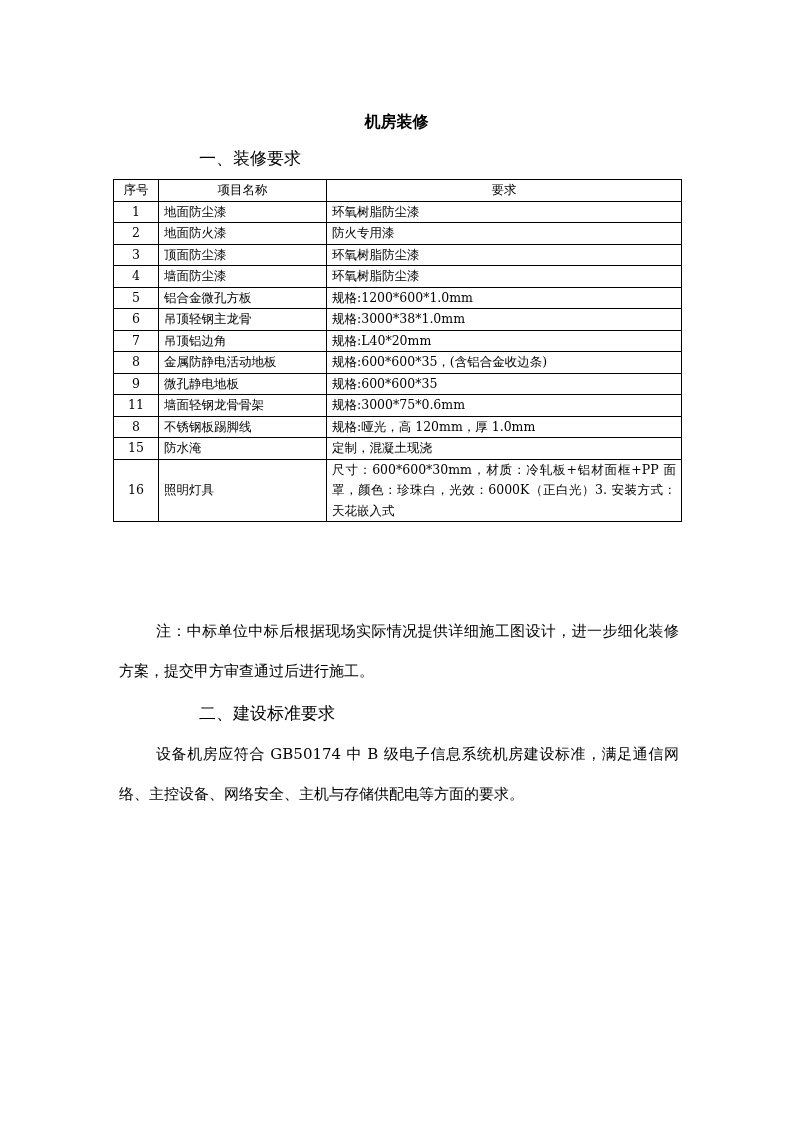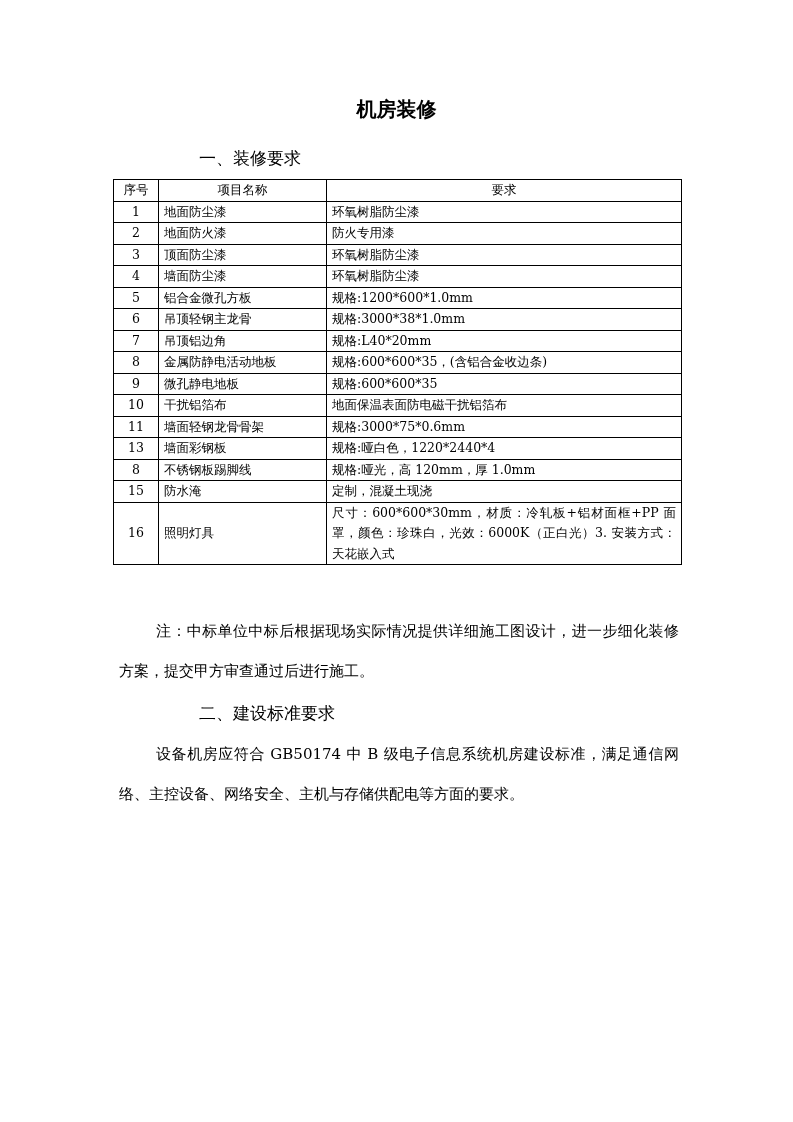--- a/index.html
+++ b/index.html
@@ -1,22 +1,22 @@
 <!DOCTYPE html>
 <html><head>
 <meta charset="utf-8">
 <style>
   html, body { margin: 0; padding: 0; background: #ffffff; }
   body {
     width: 793px; height: 1122px; position: relative; overflow: hidden;
     font-family: "DejaVu Serif", "Liberation Serif", serif; color: #000;
   }
   .title {
-    position: absolute; left: 0; width: 793px; top: 96px;
-    text-align: center; font-size: 20px; font-weight: bold;
+    position: absolute; left: 0; width: 793px; top: 112px;
+    text-align: center; font-size: 16px; font-weight: bold;
     font-family: "DejaVu Sans", "Liberation Sans", sans-serif;
   }
   .section-heading {
     position: absolute; left: 156px; font-size: 17px; margin-left: 43px;
   }
   #h1 { top: 147px; }
   table.req {
     position: absolute; left: 113px; top: 179px; width: 568px;
     border-collapse: collapse; font-size: 12.5px; table-layout: fixed;
   }
@@ -98,33 +98,23 @@
         <td class="no">8</td>
         <td>金属防静电活动地板</td>
         <td>规格:600*600*35，(含铝合金收边条)</td>
       </tr>
     <tr>
         <td class="no">9</td>
         <td>微孔静电地板</td>
         <td>规格:600*600*35</td>
       </tr>
     <tr>
-        <td class="no">10</td>
-        <td>干扰铝箔布</td>
-        <td>地面保温表面防电磁干扰铝箔布</td>
-      </tr>
-    <tr>
         <td class="no">11</td>
         <td>墙面轻钢龙骨骨架</td>
         <td>规格:3000*75*0.6mm</td>
-      </tr>
-    <tr>
-        <td class="no">13</td>
-        <td>墙面彩钢板</td>
-        <td>规格:哑白色，1220*2440*4</td>
       </tr>
     <tr>
         <td class="no">8</td>
         <td>不锈钢板踢脚线</td>
         <td>规格:哑光，高 120mm，厚 1.0mm</td>
       </tr>
     <tr>
         <td class="no">15</td>
         <td>防水淹</td>
         <td>定制，混凝土现浇</td>

